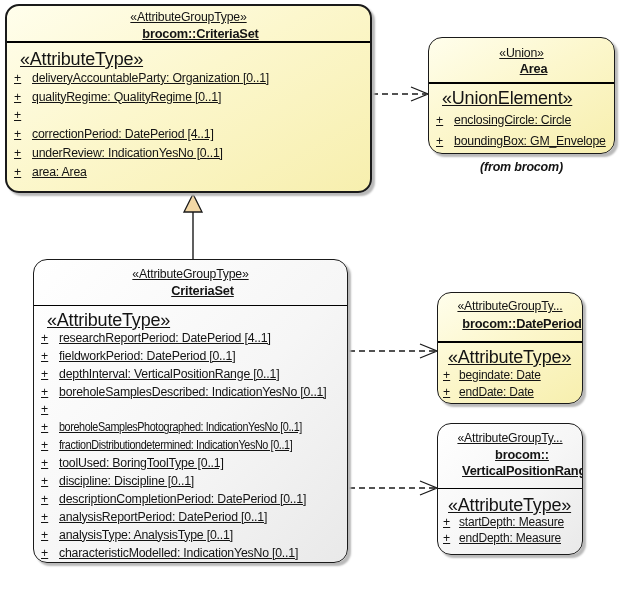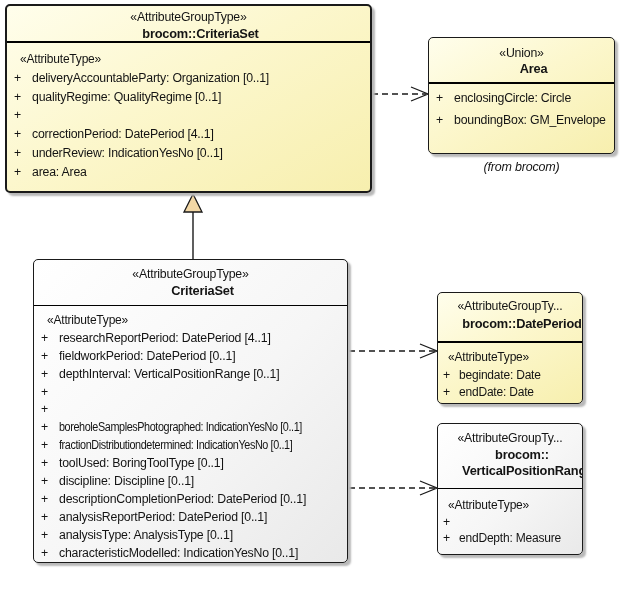--- a/index.html
+++ b/index.html
@@ -1,30 +1,30 @@
 <!DOCTYPE html>
 <html><head>
 <meta charset="utf-8">
 <style>
   html,body{margin:0;padding:0;background:#ffffff;}
   #canvas{
     position:relative;width:625px;height:603px;background:#ffffff;
     font-family:"Liberation Sans",sans-serif;color:#141414;overflow:hidden;
   }
   .uml-box{
-    position:absolute;border:1px solid #1a1a1a;border-radius:5px;
-    box-shadow:3px 3px 2px #b9b9b9;box-sizing:border-box;overflow:hidden;
+    position:absolute;border:1px solid #1a1a1a;border-radius:14px;
+    box-shadow:3px 3px 2px #b9b9b9;box-sizing:border-box;overflow:hidden;text-decoration:underline;
   }
   .fill-yellow{background:linear-gradient(150deg,#fffeec 0%,#fcf7cd 45%,#f7efae 100%);}
   .fill-gray{background:linear-gradient(135deg,#ffffff 0%,#f6f6f6 55%,#e9e9e9 100%);}
   .box-header{text-align:center;box-sizing:border-box;}
   .stereotype{font-size:12.3px;letter-spacing:-0.2px;}
   .class-name{font-size:12.8px;font-weight:bold;letter-spacing:-0.2px;padding-left:24px;}
   .box-body{box-sizing:border-box;}
-  .attr-header{font-size:12px;letter-spacing:-0.2px;padding-left:13px;}
+  .attr-header{font-size:18px;letter-spacing:-0.2px;padding-left:13px;}
   .attr-row{display:flex;align-items:baseline;white-space:nowrap;}
   .vis{display:inline-block;width:13px;margin-left:7px;font-size:12.3px;flex:none;}
   .attr-text{font-size:12.3px;letter-spacing:-0.2px;margin-left:5px;}
   .condensed .attr-text{transform:scaleX(0.88);transform-origin:0 60%;letter-spacing:-0.45px;}
   
   .b1 .box-header{padding-top:4px;border-bottom:2px solid #000;}
   .b1 .box-header div{line-height:15.5px;}
   .b1 .box-body{padding-top:7px;}
   .b1 .attr-header,.b1 .attr-row{line-height:18.8px;height:18.8px;}
   
@@ -49,21 +49,21 @@
   .b5 .box-header{padding-top:6px;border-bottom:1px solid #000;height:65px;}
   .b5 .box-header div{line-height:16.5px;}
   .b5 .box-body{padding-top:8px;}
   .b5 .attr-header,.b5 .attr-row{line-height:16.5px;height:16.5px;}
   .b5 .attr-header{padding-left:10px;}
   .b5 .vis{margin-left:5px;width:11px;}
   .b5 .attr-text{font-size:12px;}
 
   .from-caption{
     position:absolute;left:428px;top:160px;width:187px;text-align:center;
-    font-size:12.5px;font-style:italic;font-weight:normal;letter-spacing:-0.2px;
+    font-size:12.5px;font-style:italic;font-weight:bold;letter-spacing:-0.2px;
   }
   svg.connectors{position:absolute;left:0;top:0;}
 </style>
 </head>
 <body>
 
 <div id="canvas">
 
   <svg class="connectors" width="625" height="603" viewBox="0 0 625 603">
     <g>
@@ -116,20 +116,21 @@
         </div>
     </div>
   </div>
 
   <div class="uml-box fill-yellow b2" style="left:428px;top:37px;width:187px;height:117px;">
     <div class="box-header">
       <div class="stereotype">«Union»</div>
       <div class="class-name">Area</div>
     </div>
     <div class="box-body">
+      <div class="attr-header">«UnionElement»</div>
       <div class="attr-row">
           <span class="vis">+</span>
           <span class="attr-text">enclosingCircle: Circle</span>
         </div>
       <div class="attr-row">
           <span class="vis">+</span>
           <span class="attr-text">boundingBox: GM_Envelope</span>
         </div>
     </div>
   </div>
@@ -149,20 +150,21 @@
       <div class="attr-row">
           <span class="vis">+</span>
           <span class="attr-text">fieldworkPeriod: DatePeriod [0..1]</span>
         </div>
       <div class="attr-row">
           <span class="vis">+</span>
           <span class="attr-text">depthInterval: VerticalPositionRange [0..1]</span>
         </div>
       <div class="attr-row">
           <span class="vis">+</span>
+          <span class="attr-text">boreholeSamplesDescribed: IndicationYesNo [0..1]</span>
         </div>
       <div class="attr-row">
           <span class="vis">+</span>
         </div>
       <div class="attr-row condensed">
           <span class="vis">+</span>
           <span class="attr-text">boreholeSamplesPhotographed: IndicationYesNo [0..1]</span>
         </div>
       <div class="attr-row condensed">
           <span class="vis">+</span>
@@ -216,20 +218,21 @@
   <div class="uml-box fill-gray b5" style="left:437px;top:423px;width:146px;height:132px;">
     <div class="box-header">
       <div class="stereotype">«AttributeGroupTy...</div>
       <div class="class-name">brocom::</div>
       <div class="class-name">VerticalPositionRange</div>
     </div>
     <div class="box-body">
       <div class="attr-header">«AttributeType»</div>
       <div class="attr-row">
           <span class="vis">+</span>
+          <span class="attr-text">startDepth: Measure</span>
         </div>
       <div class="attr-row">
           <span class="vis">+</span>
           <span class="attr-text">endDepth: Measure</span>
         </div>
     </div>
   </div>
 
 </div>
 

